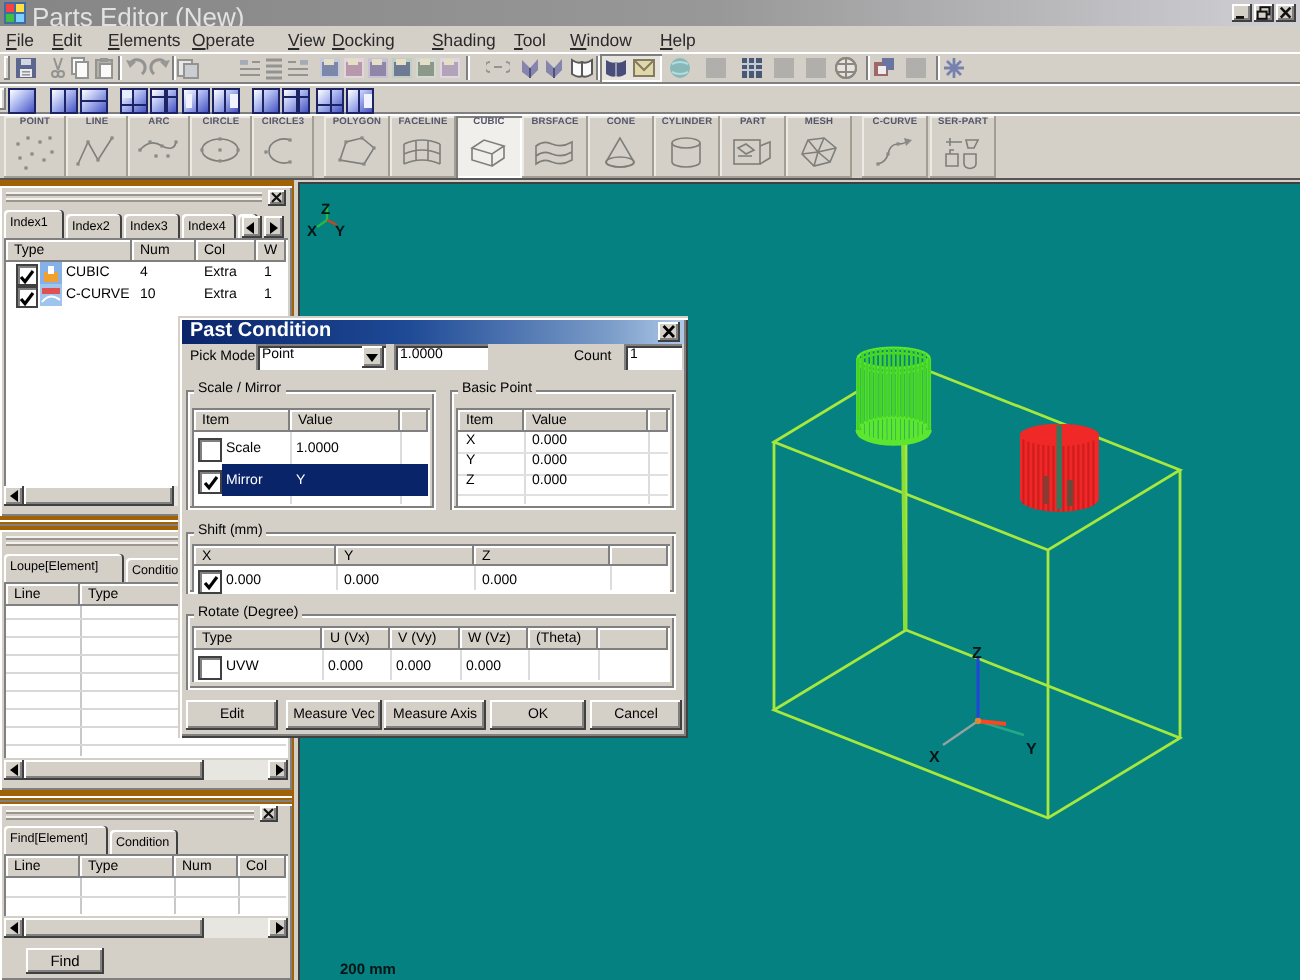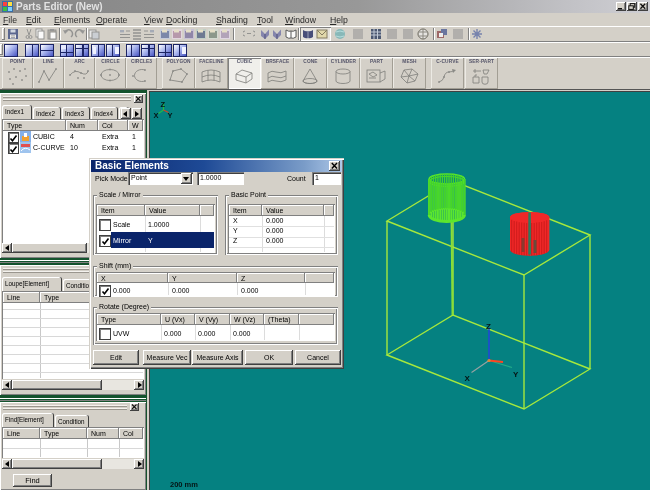--- a/index.html
+++ b/index.html
@@ -22,21 +22,21 @@
 <div id="app">
 
 <div class="abs" style="left:0;top:0;width:650px;height:13px;background:linear-gradient(90deg,#858585,#989898 55%,#c2c2c6 88%,#cfcfd4);"></div>
 <svg class="abs" style="left:2px;top:1px" width="11" height="11" viewBox="0 0 11 11">
       <rect x="0" y="0" width="11" height="11" fill="#3a6ea5"></rect>
       <rect x="1" y="1" width="4" height="4" fill="#ff4040"></rect>
       <rect x="6" y="1" width="4" height="4" fill="#ffe040"></rect>
       <rect x="1" y="6" width="4" height="4" fill="#40c040"></rect>
       <rect x="6" y="6" width="4" height="4" fill="#80d0ff"></rect>
     </svg>
-<div class="abs" style="left:16px;top:1px;font-size:10px;font-weight:bold;color:#e2e2e2;">Parts Editor (New)</div>
+<div class="abs" style="left:16px;top:1px;font-size:13px;font-weight:normal;color:#e2e2e2;">Parts Editor (New)</div>
 <div class="sbtn" style="left:616px;top:2px;width:10px;height:9px;">
       <svg width="10" height="9" viewBox="0 0 10 9">
         <rect x="2" y="6" width="4" height="1.4" fill="#111"></rect>
       </svg>
     </div>
     <div class="sbtn" style="left:627px;top:2px;width:10px;height:9px;">
       <svg width="10" height="9" viewBox="0 0 10 9">
         <rect x="3.2" y="1.6" width="4.5" height="3.6" fill="none" stroke="#111" stroke-width="1"></rect>
         <rect x="1.8" y="3.8" width="4.5" height="3.6" fill="#d4d0c8" stroke="#111" stroke-width="1"></rect>
       </svg>
@@ -458,21 +458,21 @@
 <text x="513" y="377" font-size="8" font-family="Liberation Sans,sans-serif" font-weight="bold" fill="#051515">Y</text>
 <line x1="163.5" y1="103" x2="163.5" y2="110" stroke="#22bb44" stroke-width="1.2"></line>
 <line x1="163.5" y1="110" x2="158.5" y2="113.5" stroke="#22bb44" stroke-width="1.2"></line>
 <line x1="163.5" y1="110" x2="168.5" y2="112.5" stroke="#cc4422" stroke-width="1.2"></line>
 <text x="160.5" y="107" font-size="7.5" font-family="Liberation Sans,sans-serif" font-weight="bold" fill="#051515">Z</text>
 <text x="153.5" y="118" font-size="7.5" font-family="Liberation Sans,sans-serif" font-weight="bold" fill="#051515">X</text>
 <text x="167.5" y="118" font-size="7.5" font-family="Liberation Sans,sans-serif" font-weight="bold" fill="#051515">Y</text>
 <text x="170" y="487" font-size="7.5" font-family="Liberation Sans,sans-serif" font-weight="bold" fill="#051515">200 mm</text>
 </svg>
 
-<div id="leftcol" class="abs" style="left:0;top:90px;width:147px;height:400px;background:#14532d;">
+<div id="leftcol" class="abs" style="left:0;top:90px;width:147px;height:400px;background:#a16207;">
 
   <div class="abs" style="left:0;top:3px;width:146px;height:165px;background:#d4d0c8;box-shadow:inset 1px 1px 0 #fff, inset -1px -1px 0 #808080;">
     <div class="abs" style="left:3px;top:3px;width:128px;height:2px;box-shadow:inset 0 1px 0 #f4f2ee, inset 0 -1px 0 #9a968e;"></div>
     <div class="abs" style="left:3px;top:6px;width:128px;height:2px;box-shadow:inset 0 1px 0 #f4f2ee, inset 0 -1px 0 #9a968e;"></div>
     <div class="sbtn" style="left:134px;top:2px;width:9px;height:8px;">
           <svg width="9" height="8" viewBox="0 0 9 8">
             <path d="M2 1.5 L6.5 6 M6.5 1.5 L2 6" stroke="#111" stroke-width="1.1"></path>
           </svg>
         </div>
 
@@ -597,21 +597,21 @@
       <div class="sbtn" style="left:132px;top:0;width:10px;height:10px;">
             <div class="arr" style="left:4px;top:2px;border-top:3px solid transparent;border-bottom:3px solid transparent;border-left:4px solid #000;"></div>
           </div>
     </div>
     <div class="sbtn" style="left:13px;top:72px;width:39px;height:13px;font-size:7.5px;text-align:center;line-height:13px;">Find</div>
   </div>
 </div>
 
 <div id="dialog" class="abs" style="left:89px;top:158px;width:255px;height:211px;background:#d4d0c8;box-shadow:inset 1px 1px 0 #d4d0c8, inset 2px 2px 0 #fff, inset -1px -1px 0 #404040, inset -2px -2px 0 #808080;">
   <div class="abs" style="left:2px;top:2px;width:251px;height:12px;background:linear-gradient(90deg,#0a246a,#1e4a96 45%,#7a9cc8 85%,#aec8e8);"></div>
-  <div class="abs" style="left:6px;top:2px;font-size:10px;font-weight:bold;color:#fff;">Basic Elements</div>
+  <div class="abs" style="left:6px;top:2px;font-size:10px;font-weight:bold;color:#fff;">Past Condition</div>
   <div class="sbtn" style="left:240px;top:3px;width:11px;height:10px;">
         <svg width="11" height="10" viewBox="0 0 11 10">
           <path d="M2.8 2 L8 7.5 M8 2 L2.8 7.5" stroke="#000" stroke-width="1.4"></path>
         </svg>
       </div>
 
   <div class="t75 abs" style="left:6px;top:17px;">Pick Mode</div>
   <div class="abs sunkw" style="left:39px;top:14px;width:65px;height:13px;">
     <div class="t75 abs" style="left:3px;top:2px;">Point</div>
     <div class="sbtn" style="left:53px;top:1px;width:11px;height:11px;">

